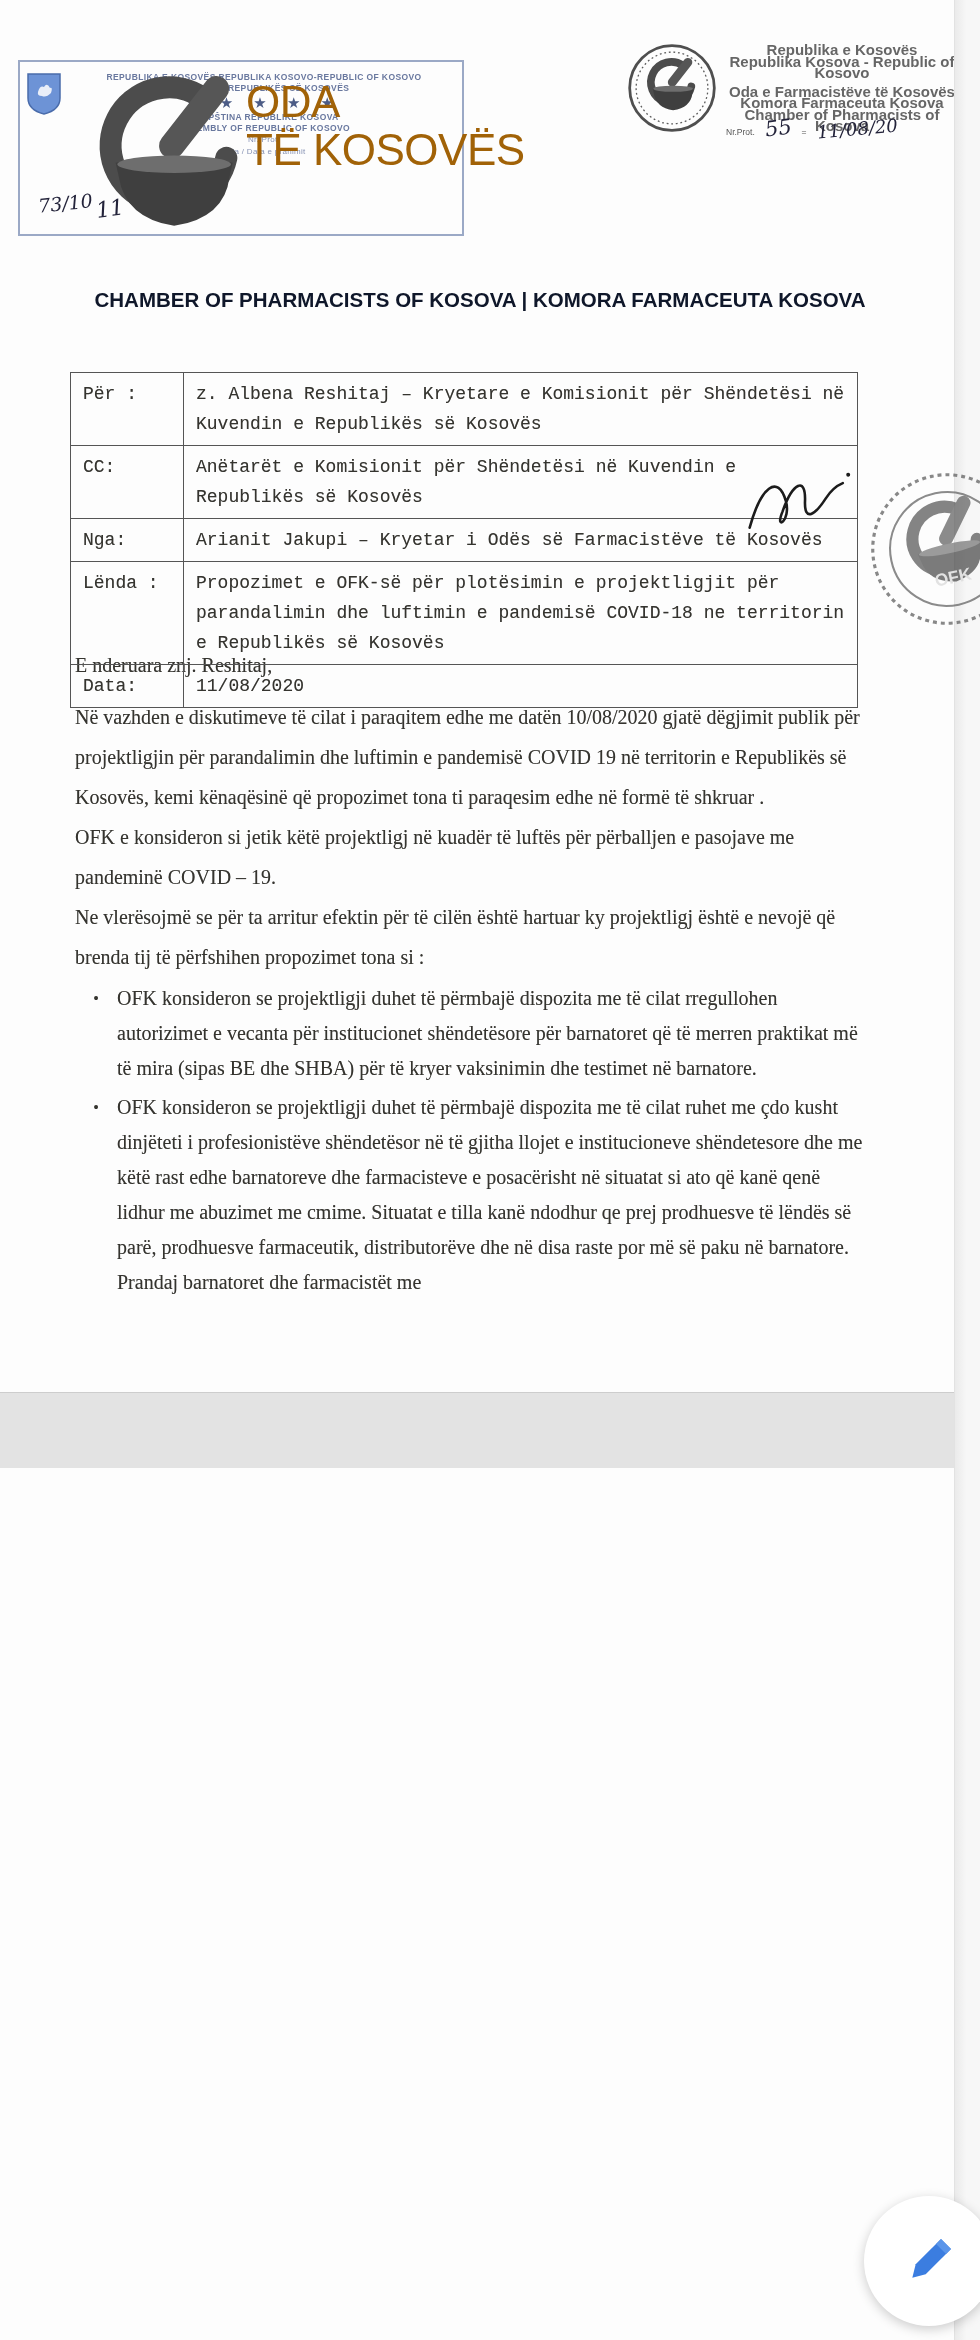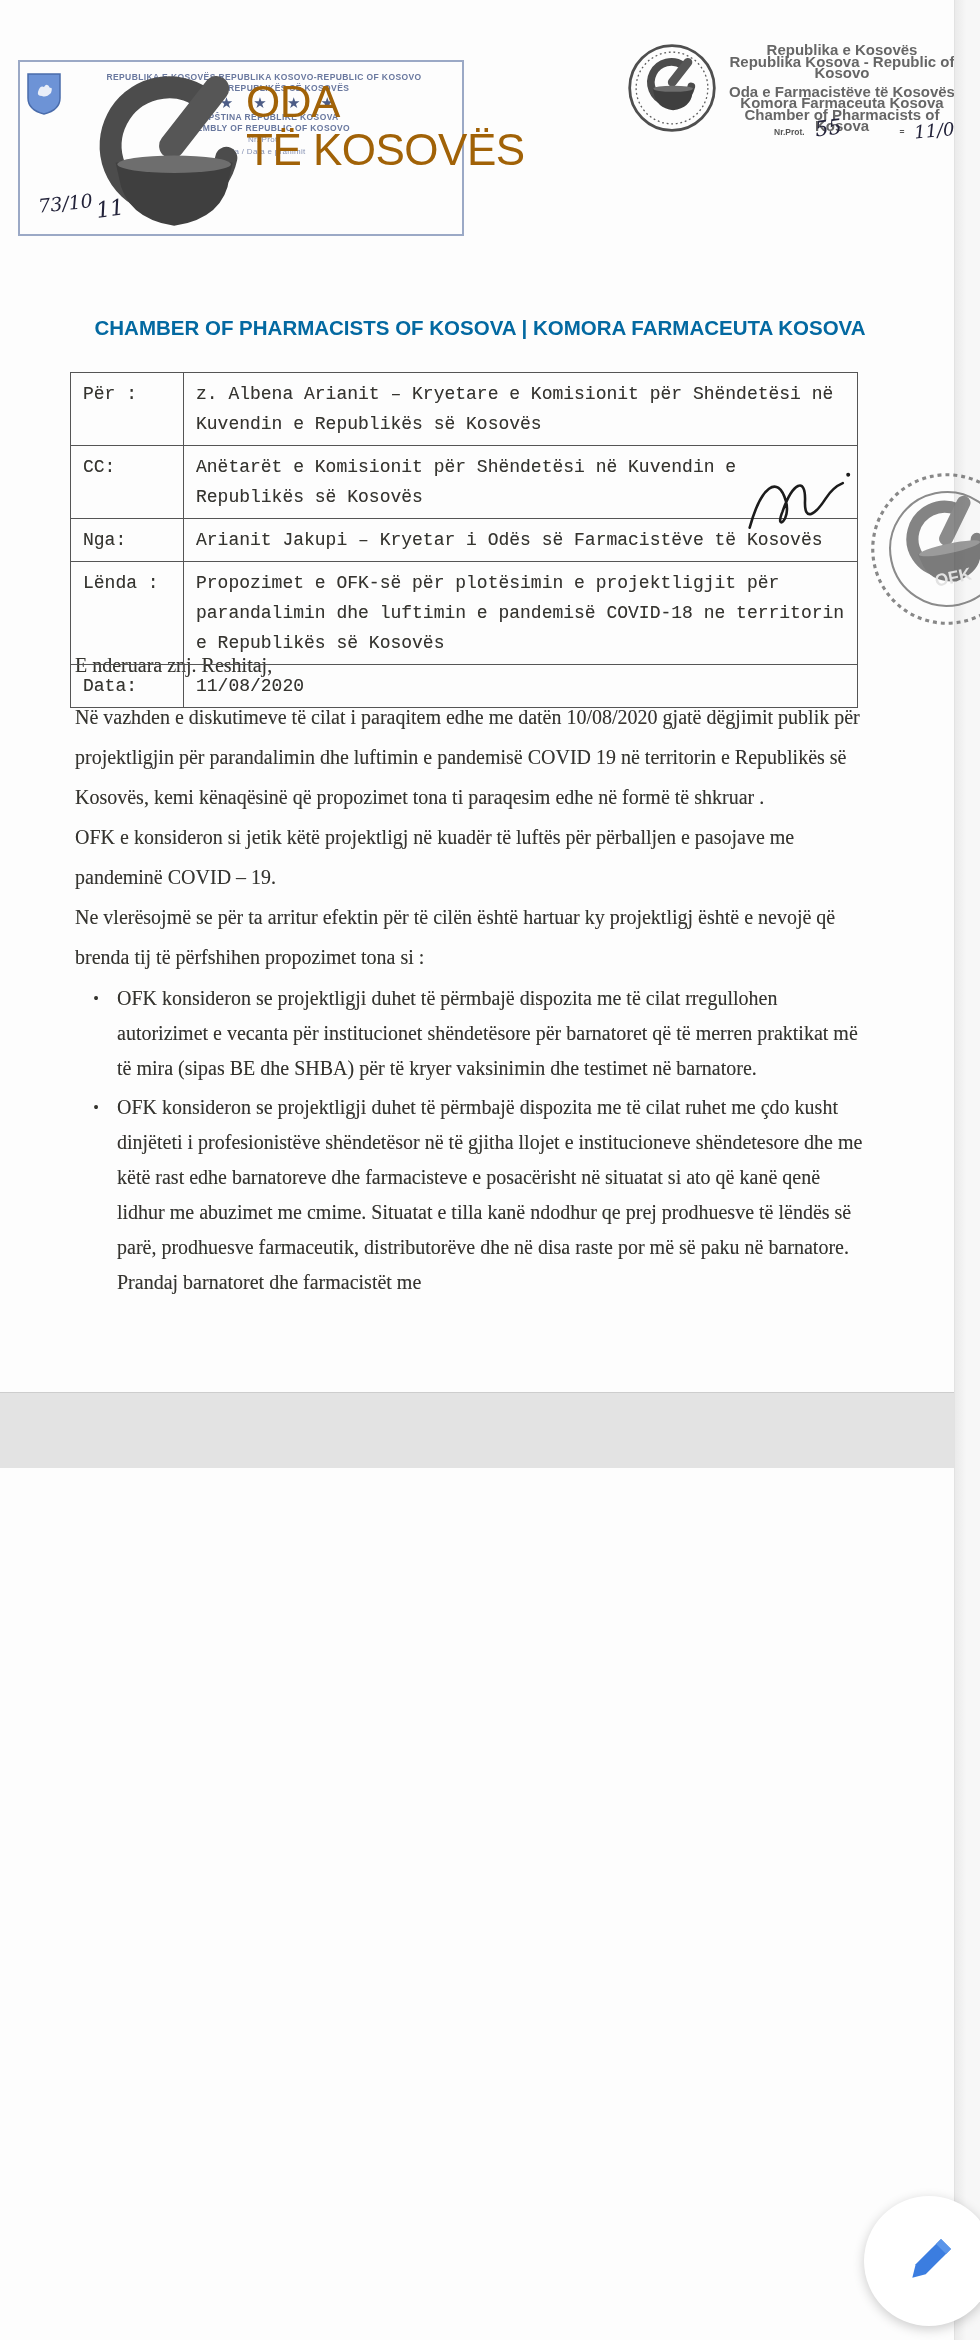--- a/index.html
+++ b/index.html
@@ -22,31 +22,31 @@
   .assembly-stamp .ln{font-size:8.5px;font-weight:bold;letter-spacing:.4px;line-height:11px;
      white-space:nowrap;overflow:hidden;}
   .assembly-stamp .stars{font-size:15px;letter-spacing:8px;color:#3d4f7c;line-height:18px;}
   .assembly-stamp .sub{font-size:8px;color:#7c89ad;line-height:12px;letter-spacing:.3px;}
   .hand{font-family:"DejaVu Serif",serif;font-style:italic;color:#23233a;}
   .hw-num{font-size:19px;transform:rotate(-6deg);}
   .kosovo-emblem{position:absolute;left:26px;top:72px;}
   .title-block{position:absolute;left:246px;top:78px;z-index:5;
      font-family:"Liberation Sans",sans-serif;font-weight:normal;color:#a16207;}
   .title-block .tl{font-size:44px;line-height:48px;letter-spacing:-.5px;white-space:nowrap;}
-  .subtitle{position:absolute;left:40px;top:316px;width:880px;text-align:center;
-     font-family:"Liberation Sans",sans-serif;font-weight:bold;font-size:20.5px;color:#0369a1;
+  .subtitle{position:absolute;left:40px;top:288px;width:880px;text-align:center;
+     font-family:"Liberation Sans",sans-serif;font-weight:bold;font-size:20.5px;color:#0f172a;
      white-space:nowrap;z-index:4;}
   .org-block{position:absolute;left:718px;top:44px;width:248px;text-align:center;
      font-family:"Liberation Sans",sans-serif;font-weight:bold;font-size:15px;color:#4c4c4c;
      line-height:11.5px;opacity:.85;}
   .org-block .gap{height:7px;}
   .protocol-row{position:absolute;left:726px;top:116px;width:250px;display:flex;
      align-items:baseline;gap:10px;}
-  .protocol-row .lbl{font-family:"Liberation Sans",sans-serif;font-weight:bold;
-     font-size:8.5px;color:#555;margin-left:48px;}
+  .protocol-row .lbl{font-family:"Liberation Sans",sans-serif;font-weight:normal;
+     font-size:8.5px;color:#555;}
   .big-logo{position:absolute;left:92px;top:72px;z-index:3;}
   .round-logo-tr{position:absolute;left:626px;top:42px;z-index:2;}
   
   .memo-table{position:absolute;left:70px;top:372px;width:788px;border-collapse:collapse;
      font-size:18px;color:#33322e;z-index:1;}
   .memo-table td{border:1.5px solid #555;padding:6px 12px;line-height:30px;vertical-align:top;font-family:Liberation Mono, monospace;}
   .memo-table td.lbl{width:88px;white-space:nowrap;}
   .signature{position:absolute;left:742px;top:462px;z-index:3;transform:rotate(-4deg);}
   .stamp-edge-right{position:absolute;left:868px;top:470px;z-index:2;opacity:.8;
      transform:rotate(-12deg);}
@@ -131,21 +131,21 @@
     <div class="title-block">
       <div class="tl">ODA</div>
       <div class="tl">TË KOSOVËS</div>
     </div>
     <div class="subtitle">CHAMBER OF PHARMACISTS OF KOSOVA | KOMORA FARMACEUTA KOSOVA</div>
 
     <table class="memo-table scan-text">
       <tbody>
           <tr>
         <td class="lbl">Për :</td>
-        <td>z. Albena Arianit  – Kryetare e Komisionit për Shëndetësi në Kuvendin e Republikës së Kosovës</td>
+        <td>z. Albena Reshitaj  – Kryetare e Komisionit për Shëndetësi në Kuvendin e Republikës së Kosovës</td>
       </tr>
       <tr>
         <td class="lbl">CC:</td>
         <td>Anëtarët e  Komisionit për Shëndetësi në Kuvendin e Republikës së Kosovës</td>
       </tr>
       <tr>
         <td class="lbl">Nga:</td>
         <td>Arianit Jakupi – Kryetar i Odës së Farmacistëve të Kosovës</td>
       </tr>
       <tr>

